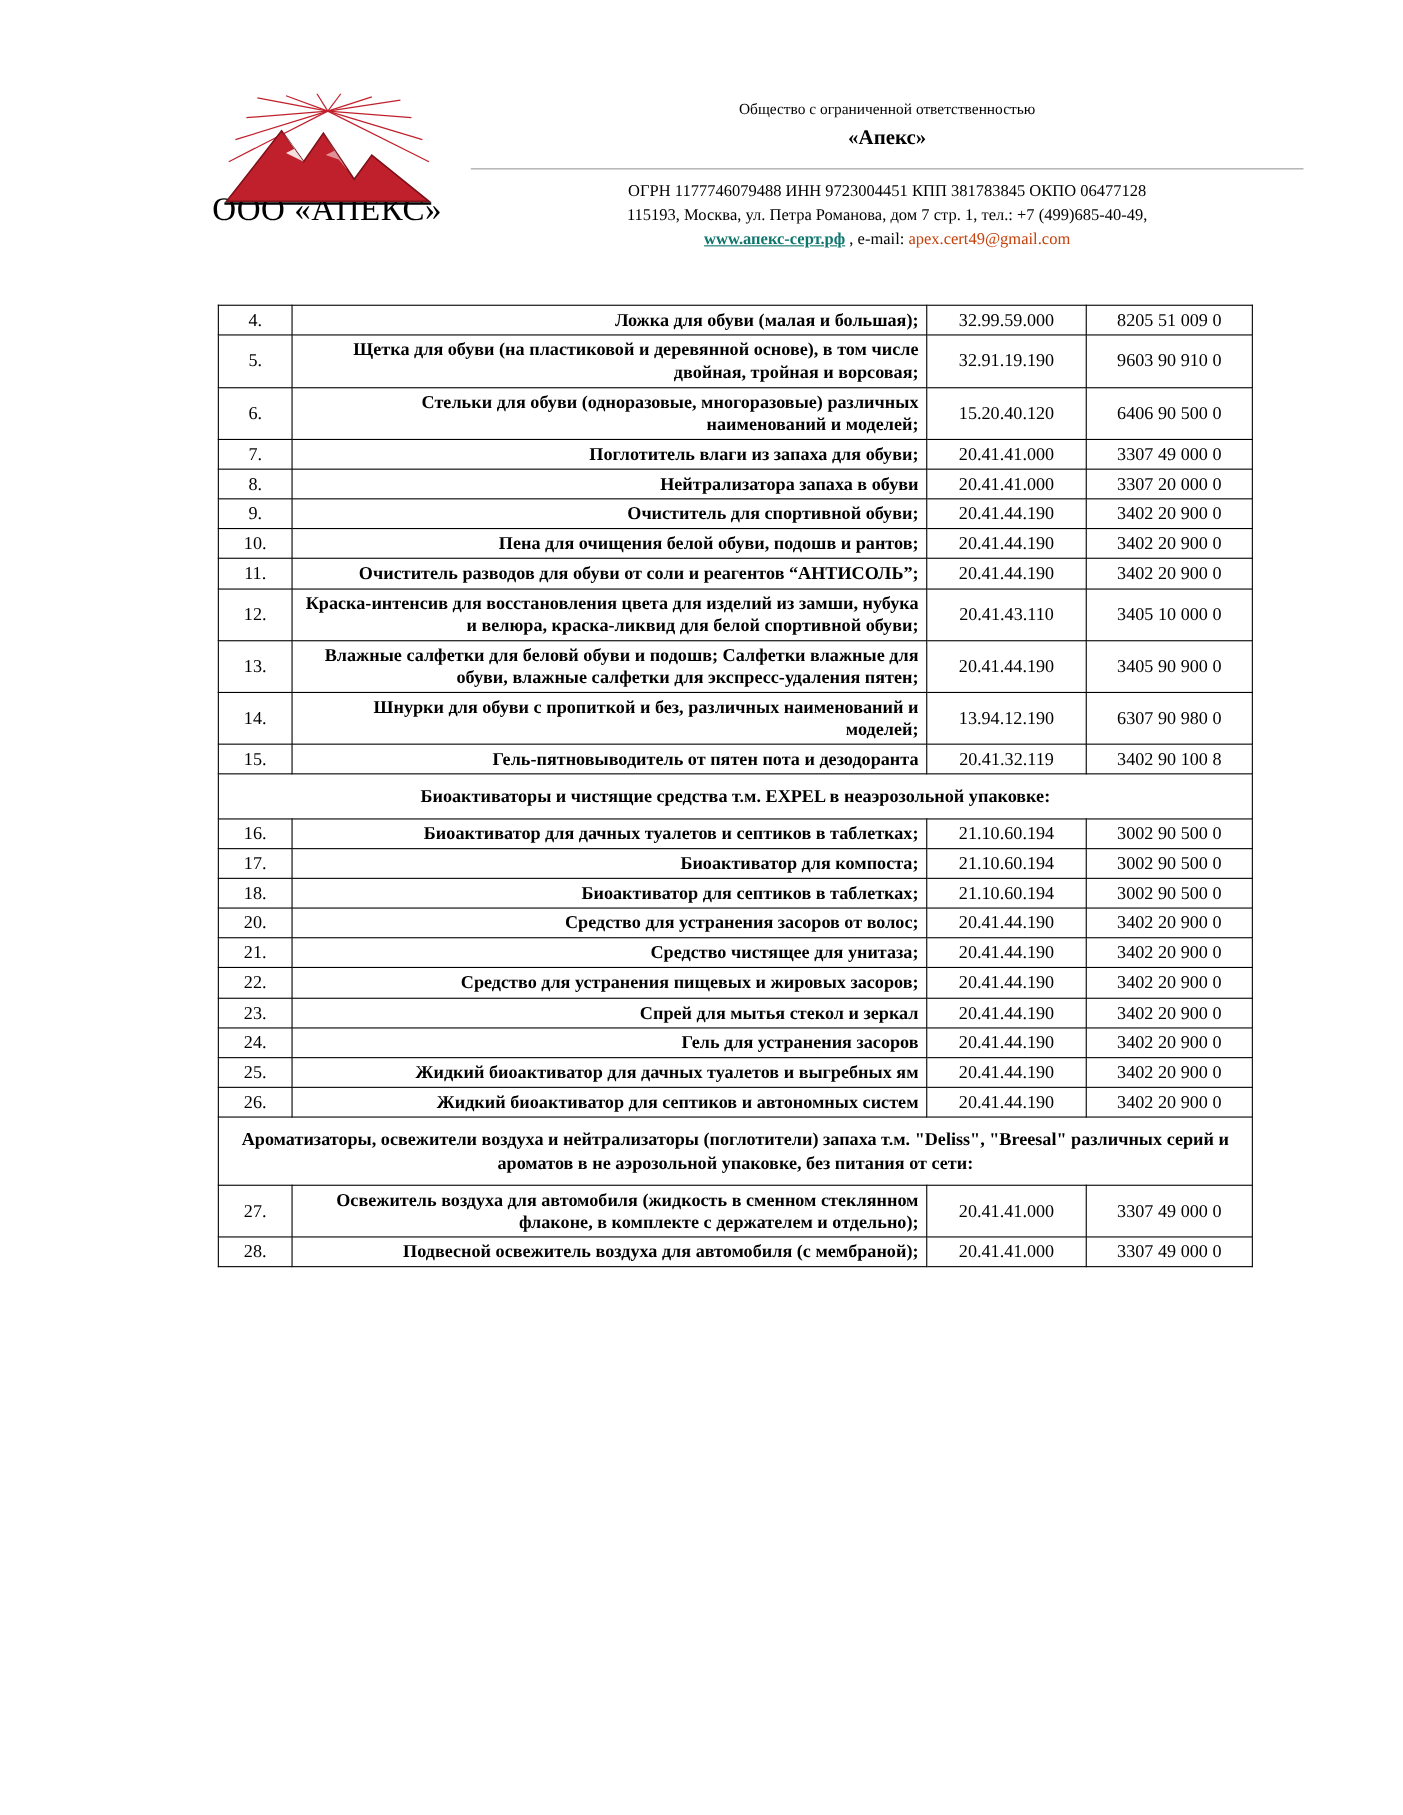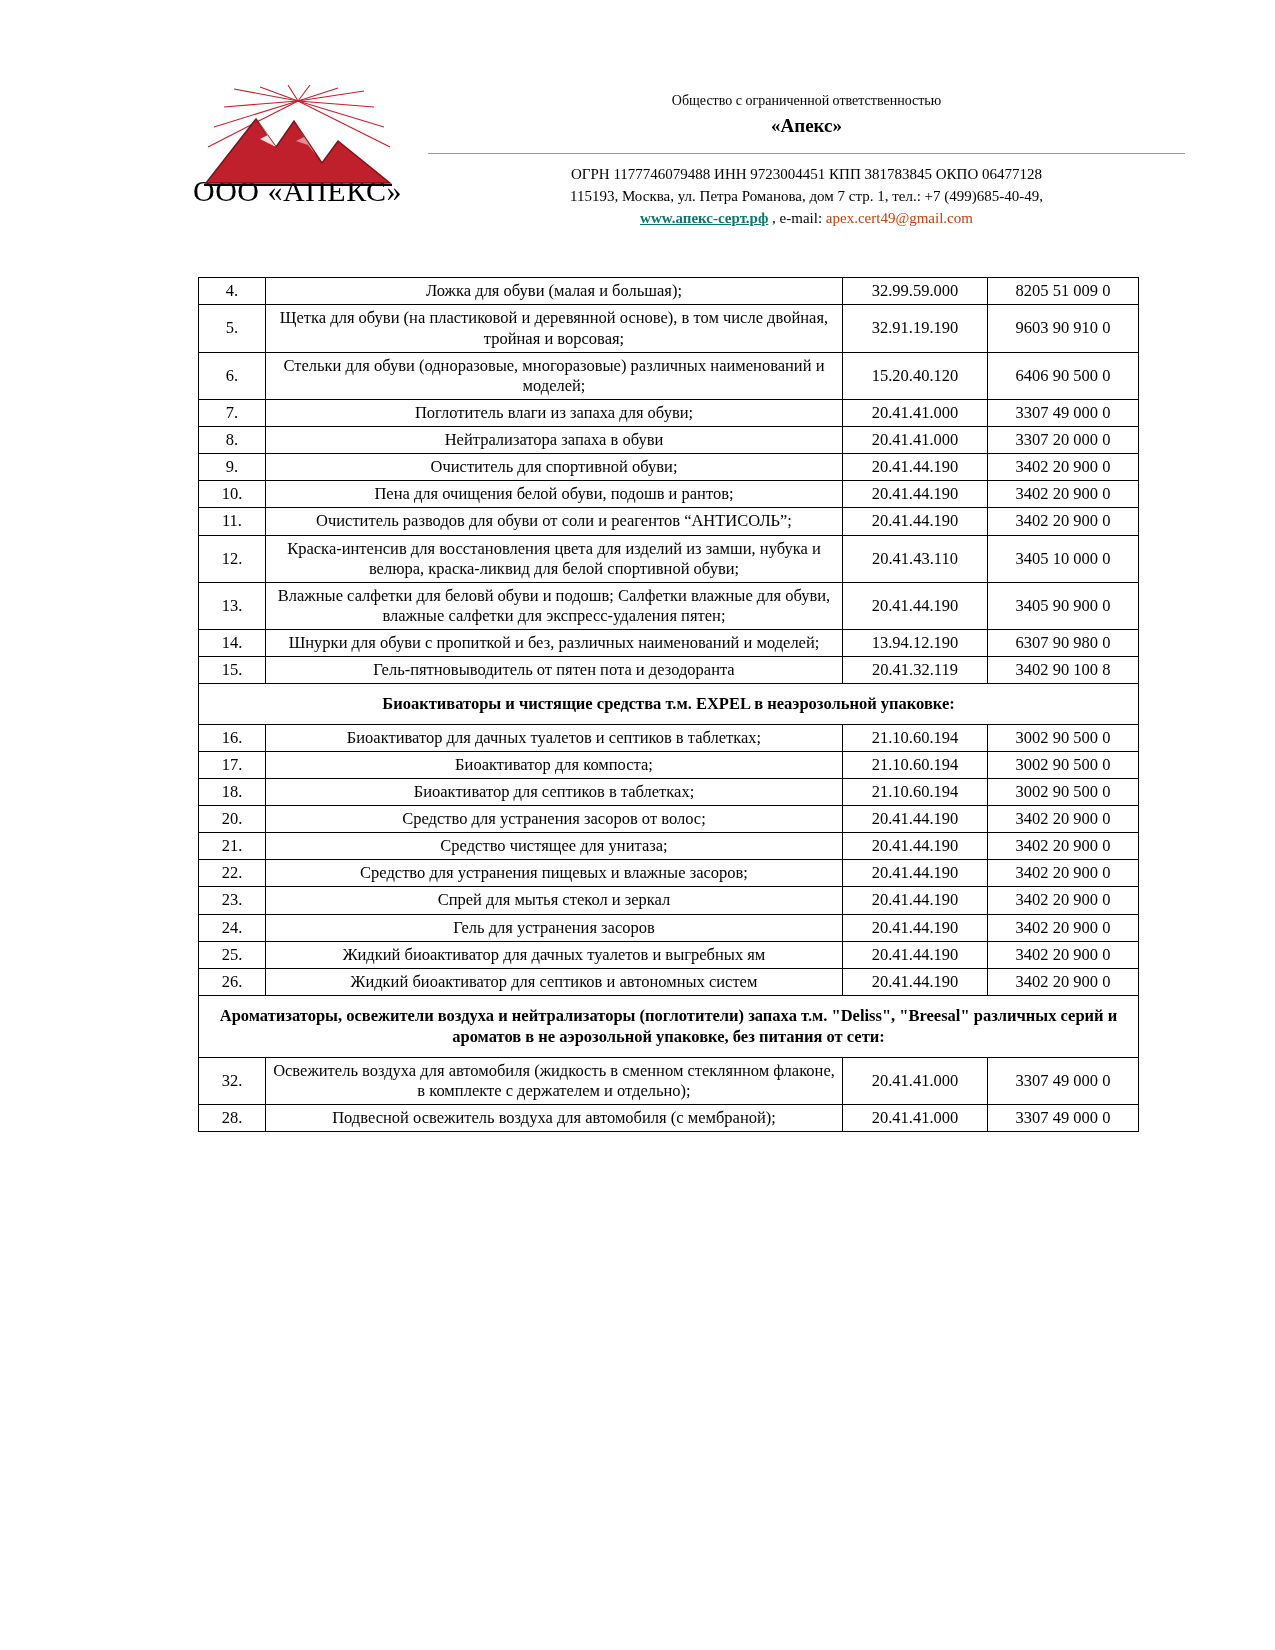--- a/index.html
+++ b/index.html
@@ -112,21 +112,22 @@
     vertical-align: middle;
     font-family: "Liberation Serif", serif;
   }
   td.num {
     width: 52px;
     text-align: center;
     font-size: 16px;
   }
   td.name {
     width: 562px;
-    text-align: center;
+    text-align: right;
+    font-weight: bold;
   }
   td.okpd {
     width: 130px;
     text-align: center;
     white-space: nowrap;
   }
   td.tnved {
     width: 136px;
     text-align: center;
     white-space: nowrap;
@@ -288,21 +289,21 @@
             <td class="tnved">3402 20 900 0</td>
           </tr>
           <tr>
             <td class="num">21.</td>
             <td class="name">Средство чистящее для унитаза;</td>
             <td class="okpd">20.41.44.190</td>
             <td class="tnved">3402 20 900 0</td>
           </tr>
           <tr>
             <td class="num">22.</td>
-            <td class="name">Средство для устранения пищевых и влажные засоров;</td>
+            <td class="name">Средство для устранения пищевых и жировых засоров;</td>
             <td class="okpd">20.41.44.190</td>
             <td class="tnved">3402 20 900 0</td>
           </tr>
           <tr>
             <td class="num">23.</td>
             <td class="name">Спрей для мытья стекол и зеркал</td>
             <td class="okpd">20.41.44.190</td>
             <td class="tnved">3402 20 900 0</td>
           </tr>
           <tr>
@@ -320,21 +321,21 @@
           <tr>
             <td class="num">26.</td>
             <td class="name">Жидкий биоактиватор для септиков и автономных систем</td>
             <td class="okpd">20.41.44.190</td>
             <td class="tnved">3402 20 900 0</td>
           </tr>
           <tr class="section">
             <td colspan="4">Ароматизаторы, освежители воздуха и нейтрализаторы (поглотители) запаха т.м. "Deliss", "Breesal" различных серий и ароматов в не аэрозольной упаковке, без питания от сети:</td>
           </tr>
           <tr>
-            <td class="num">32.</td>
+            <td class="num">27.</td>
             <td class="name">Освежитель воздуха для автомобиля (жидкость в сменном стеклянном флаконе, в комплекте с держателем и отдельно);</td>
             <td class="okpd">20.41.41.000</td>
             <td class="tnved">3307 49 000 0</td>
           </tr>
           <tr>
             <td class="num">28.</td>
             <td class="name">Подвесной освежитель воздуха для автомобиля (с мембраной);</td>
             <td class="okpd">20.41.41.000</td>
             <td class="tnved">3307 49 000 0</td>
           </tr>

